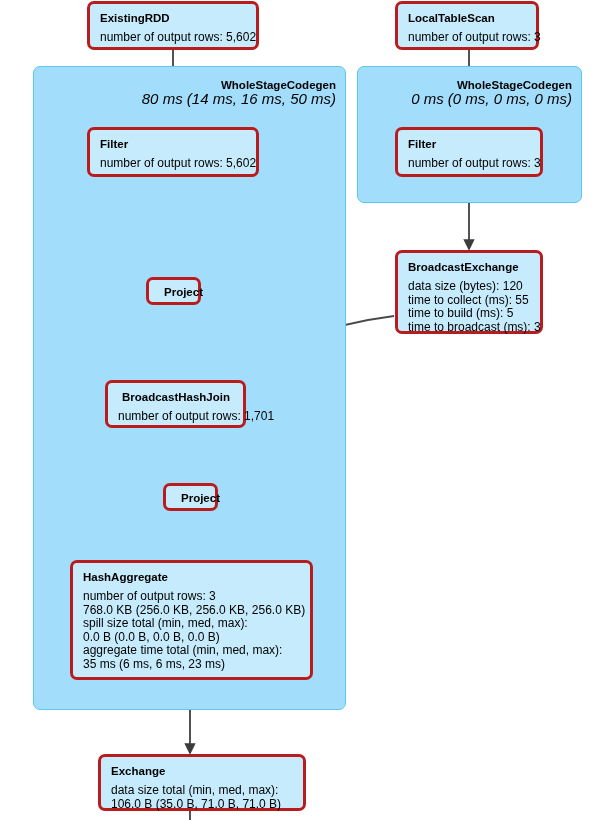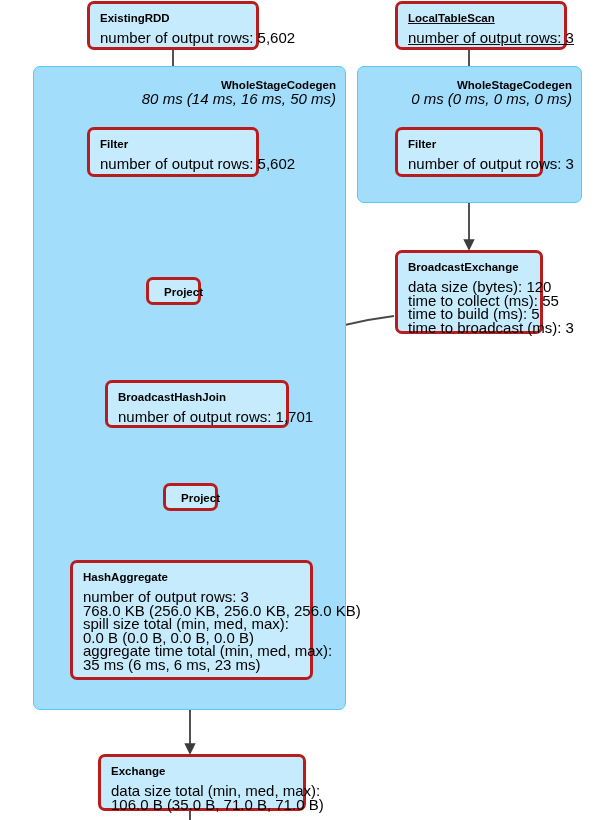--- a/index.html
+++ b/index.html
@@ -65,21 +65,21 @@
   }
   .node-title {
     font-weight: bold;
     font-size: 11.5px;
     color: #000000;
     white-space: nowrap;
     line-height: 14px;
   }
   .node-metrics {
     margin-top: 6px;
-    font-size: 15px;
+    font-size: 12px;
     color: #000000;
     line-height: 13.5px;
     white-space: nowrap;
   }
   .node-metrics div { white-space: nowrap; }
   .node.compact {
     padding: 5px 15px;
     text-align: center;
   }
   .node.compact .node-title { line-height: 14px; }
@@ -125,21 +125,21 @@
     <div class="cluster-metric">0 ms (0 ms, 0 ms, 0 ms)</div>
   </div>
 
   <div class="node" style="left:87px; top:1px; width:172px; height:49px;">
     <div class="node-title">ExistingRDD</div>
     <div class="node-metrics">
       <div>number of output rows: 5,602</div>
     </div>
   </div>
 
-  <div class="node" style="left:395px; top:1px; width:172px; height:49px;text-decoration:underline;">
+  <div class="node" style="left:395px; top:1px; width:144px; height:49px;">
     <div class="node-title">LocalTableScan</div>
     <div class="node-metrics">
       <div>number of output rows: 3</div>
     </div>
   </div>
 
   <div class="node" style="left:87px; top:127px; width:172px; height:50px;">
     <div class="node-title">Filter</div>
     <div class="node-metrics">
       <div>number of output rows: 5,602</div>
@@ -160,21 +160,21 @@
   <div class="node" style="left:395px; top:250px; width:148px; height:84px;">
     <div class="node-title">BroadcastExchange</div>
     <div class="node-metrics">
       <div>data size (bytes): 120</div>
       <div>time to collect (ms): 55</div>
       <div>time to build (ms): 5</div>
       <div>time to broadcast (ms): 3</div>
     </div>
   </div>
 
-  <div class="node" style="left:105px; top:380px; width:184px; height:48px;">
+  <div class="node" style="left:105px; top:380px; width:141px; height:48px;text-align:center;">
     <div class="node-title">BroadcastHashJoin</div>
     <div class="node-metrics">
       <div>number of output rows: 1,701</div>
     </div>
   </div>
 
   <div class="node compact" style="left:163px; top:483px; width:55px; height:28px;">
     <div class="node-title">Project</div>
   </div>
 

